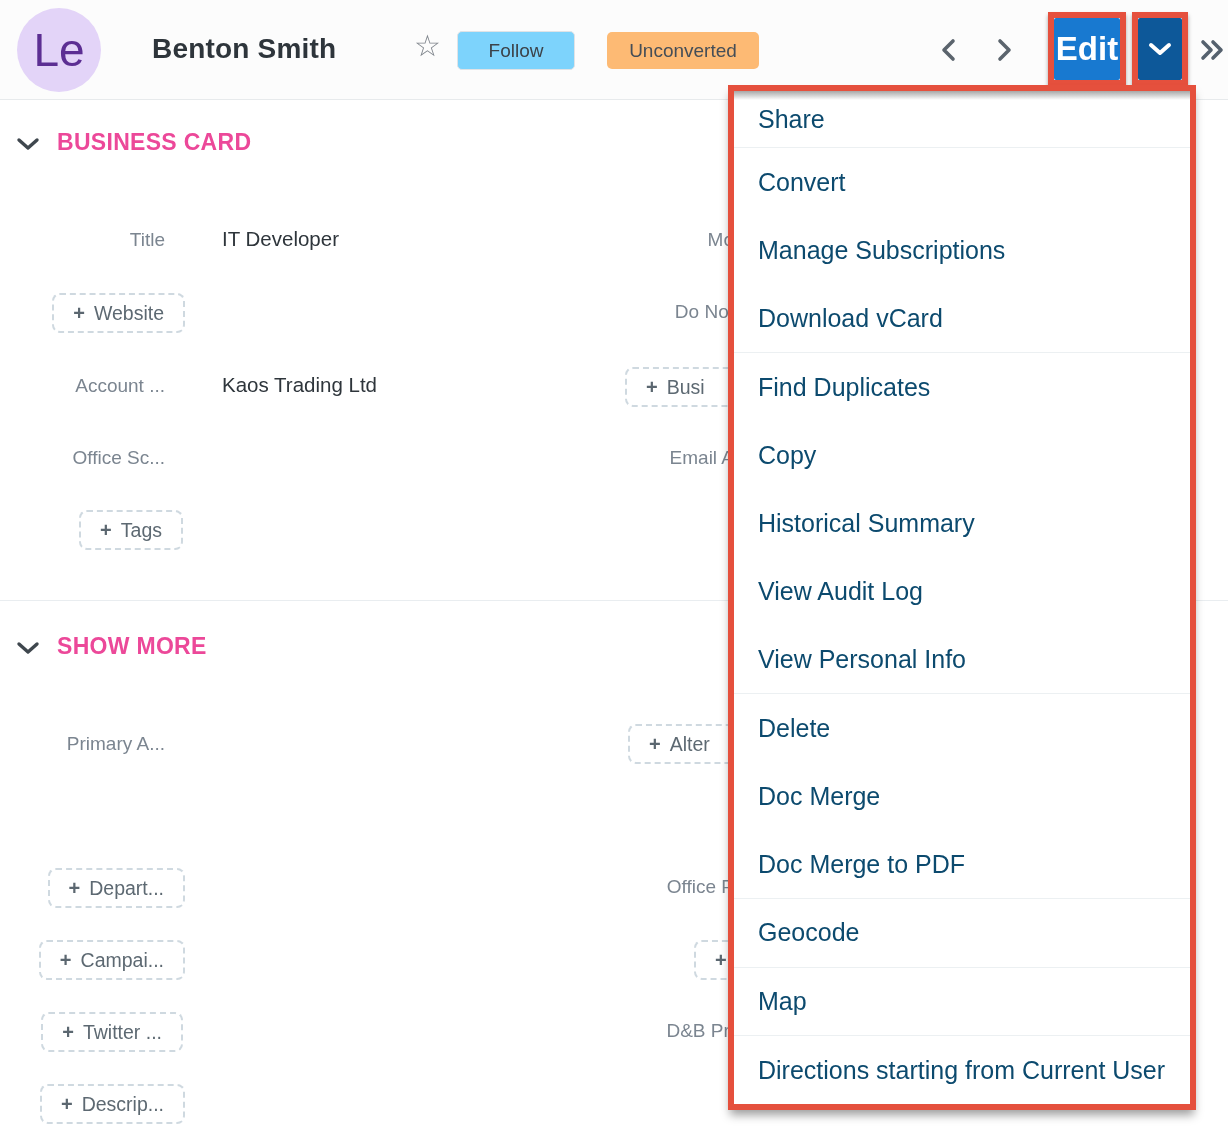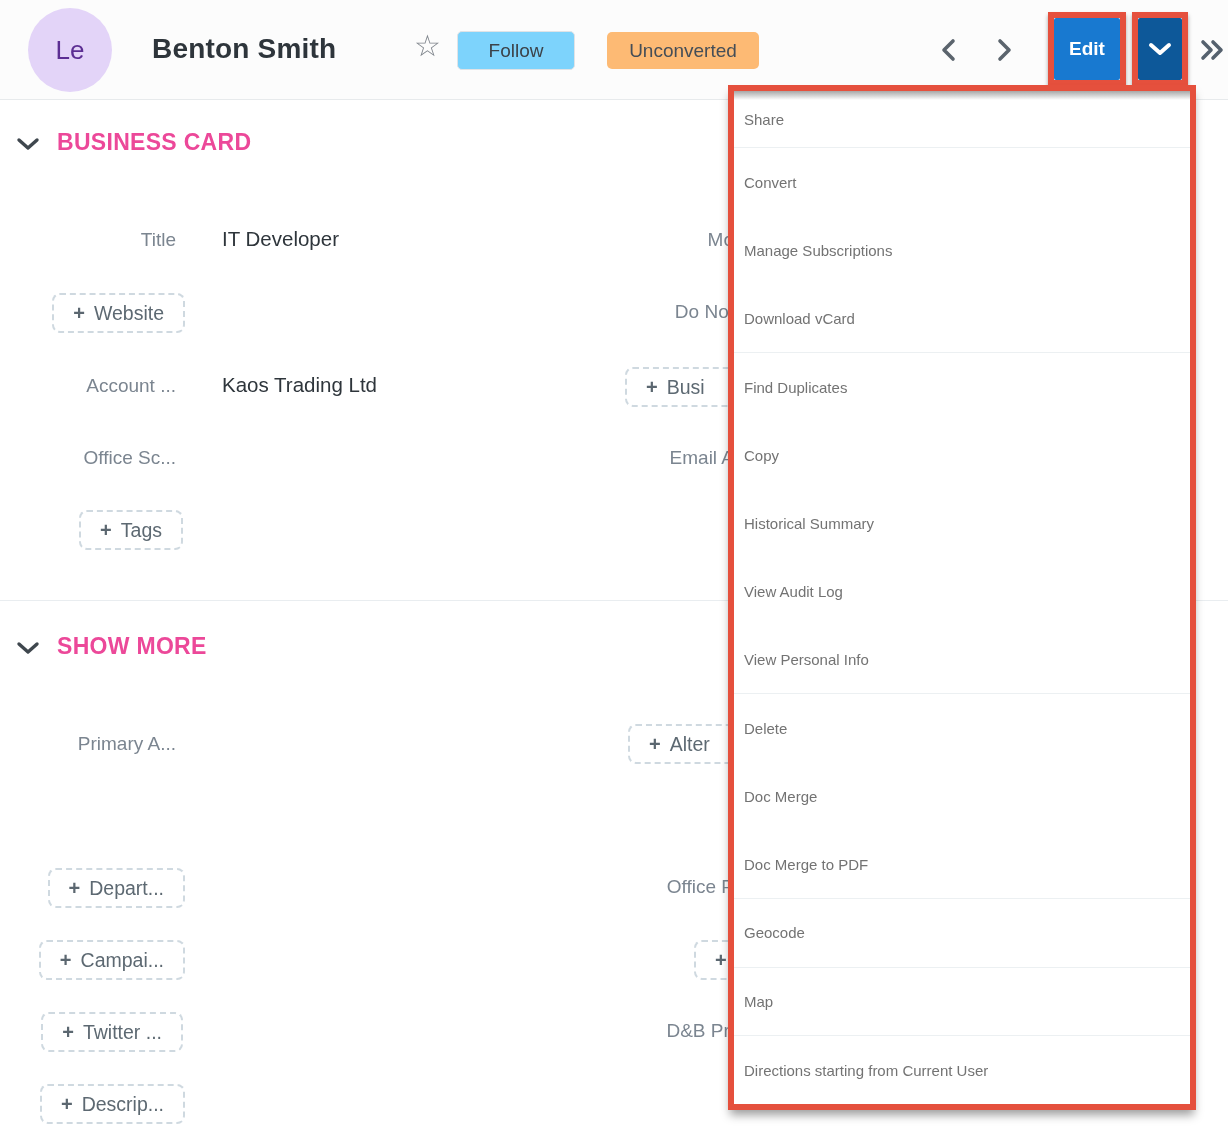--- a/index.html
+++ b/index.html
@@ -8,23 +8,23 @@
     position:relative; width:1228px; height:1128px; overflow:hidden;
     background:#ffffff; font-family:"Liberation Sans","DejaVu Sans",sans-serif;
     color:#2e353b;
   }
   
   .header {
     position:absolute; left:0; top:0; width:1228px; height:100px;
     background:#fcfcfc; border-bottom:1px solid #e7eaec; z-index:2;
   }
   .avatar {
-    position:absolute; left:28px; top:8px; width:84px; height:84px;
+    position:absolute; left:17px; top:8px; width:84px; height:84px;
     border-radius:50%; background:#e3d4f8; color:#5c2e93;
-    display:flex; align-items:center; justify-content:center; font-size:26px;
+    display:flex; align-items:center; justify-content:center; font-size:46px;
   }
   .record-name {
     position:absolute; left:152px; top:33px; font-size:28px; font-weight:bold;
     color:#2e353b; letter-spacing:0.2px;
   }
   .star { position:absolute; left:414px; top:31px; font-size:30px; color:#80868d; line-height:1; }
   .follow-btn {
     position:absolute; left:457px; top:31px; width:118px; height:39px;
     background:#7dd3fc; border:1px solid #e0e3e6; border-radius:5px;
     display:flex; align-items:center; justify-content:center;
@@ -39,53 +39,53 @@
   .nav-chev { position:absolute; top:36px; width:22px; height:28px; cursor:pointer; }
   .nav-prev { left:938px; } .nav-next { left:993px; }
   .dbl-chev { position:absolute; left:1198px; top:36px; width:28px; height:28px; cursor:pointer; }
   .annot {
     border:6px solid #e5503d; box-shadow:0 3px 4px rgba(0,0,0,0.35);
   }
   .edit-annot { position:absolute; left:1048px; top:12px; width:78px; height:74px; z-index:3; }
   .caret-annot { position:absolute; left:1132px; top:12px; width:56px; height:74px; z-index:3; }
   .edit-btn {
     width:100%; height:100%; background:#1879d0; border:none; border-radius:2px;
-    color:#fff; font-weight:bold; font-size:19px; cursor:pointer;
+    color:#fff; font-weight:bold; font-size:33px; cursor:pointer;
     display:flex; align-items:center; justify-content:center;
     font-family:"Liberation Sans","DejaVu Sans",sans-serif;
   }
   .caret-btn {
     width:100%; height:100%; background:#0d5899; border:none; border-radius:2px;
     display:flex; align-items:center; justify-content:center; cursor:pointer;
   }
   
   .menu-annot {
     position:absolute; left:728px; top:85px; width:468px; height:1025px;
     border:6px solid #e5503d; background:#ffffff; z-index:10;
     box-shadow:0 7px 9px -2px rgba(0,0,0,0.38);
   }
   .menu { list-style:none; position:relative; width:100%; height:100%; overflow:hidden; }
   .menu::before {
     content:''; position:absolute; left:0; top:0; right:0; height:9px;
     background:linear-gradient(rgba(80,80,80,0.5), rgba(80,80,80,0)); pointer-events:none;
   }
   .menu-item {
-    height:68.3px; display:flex; align-items:center; padding-left:10px;
-    font-size:15px; color:#737373; cursor:pointer; background:#fff;
+    height:68.3px; display:flex; align-items:center; padding-left:24px;
+    font-size:25px; color:#0c4a6e; cursor:pointer; background:#fff;
   }
   .menu-item:first-child { height:57px; }
   .menu-item.group-end { border-bottom:1px solid #ecf0f2; }
   
   .section-chevron { position:absolute; left:16px; width:24px; height:16px; cursor:pointer; }
   .section-title { position:absolute; left:57px; font-size:23px; font-weight:bold; color:#ec4899; letter-spacing:0.3px; }
   .divider { position:absolute; left:0; top:600px; width:1228px; height:1px; background:#e9edf0; z-index:1; }
   .flabel {
     position:absolute; font-size:19px; color:#7b8590; white-space:nowrap;
   }
-  .flabel.leftcol { left:12px; width:164px; text-align:right; }
+  .flabel.leftcol { left:1px; width:164px; text-align:right; }
   .flabel.rightcol { width:734px; left:0; text-align:right; }
   .fvalue { position:absolute; left:222px; font-size:20.5px; color:#2e353b; white-space:nowrap; }
   .addr { line-height:36.5px; }
   .add-btn {
     position:absolute; height:40px; border:2px dashed #cfd9e0; border-radius:8px;
     background:#fff; display:inline-flex; align-items:center; gap:9px;
     padding:0 19px; font-size:19.5px; color:#5d6972; cursor:pointer; white-space:nowrap;
   }
   .add-btn .plus { font-weight:bold; color:#5b6770; font-size:20px; }
   svg { display:block; }

